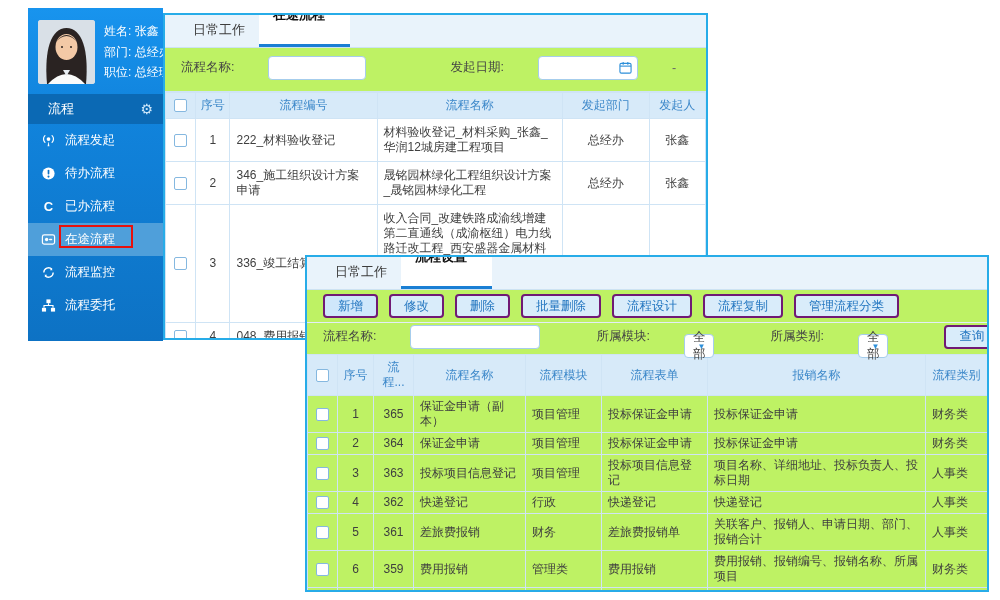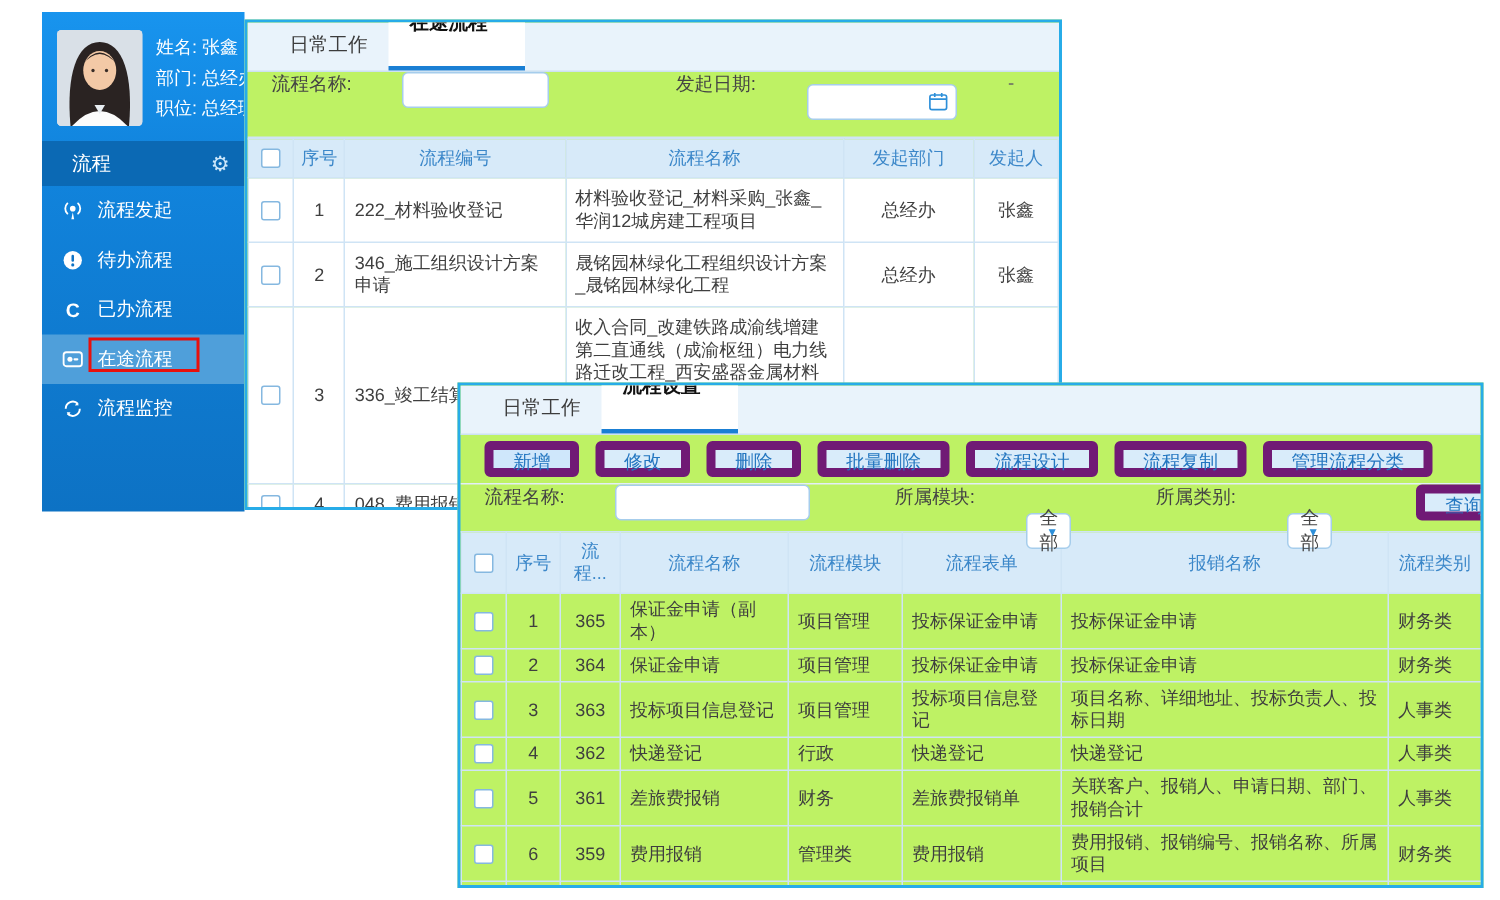--- a/index.html
+++ b/index.html
@@ -27,35 +27,35 @@
   
   .win { position:absolute; background:#bef264; border:2px solid #27ace8; overflow:hidden; }
   .win1 { left:163px; top:13px; width:545px; height:327px; }
   .win2 { left:305px; top:255px; width:684px; height:337px; z-index:10; }
 
   .tabbar { background:#e9f3fb; border-bottom:1px solid #cde2f2; display:flex; align-items:flex-end; height:33px; padding-left:14px; }
   .tab { font-size:13px; color:#3c3c3c; padding:8px 14px 8px 14px; cursor:pointer; position:relative; }
   .tab.active { background:#fff; color:#111; font-weight:bold; border-bottom:3px solid #1a7fd4; padding-bottom:20px; }
   .tab-close { font-weight:normal; font-size:12px; color:#9bb9d4; margin-left:4px; position:relative; top:-5px; cursor:pointer; }
 
-  .filters { display:flex; font-size:12.5px; color:#444; padding:0 0 4px 16px;gap:28px; }
+  .filters { display:flex; align-items:center; font-size:12.5px; color:#444; padding:0 0 4px 16px;gap:28px; }
   .win1 .filters { height:43px; }
   .win2 .filters { height:31px; }
   .flabel { margin-right:6px; white-space:nowrap; }
   .tinput { height:24px; border:1px solid #a6cdec; border-radius:4px; background:#fff; outline:none; padding:0 6px; font-size:12px; }
   .dinput { position:relative; display:inline-flex; align-items:center; }
   .dinput .tinput { padding-right:22px; }
   .calicon { position:absolute; right:6px; width:13px; height:13px; pointer-events:auto; cursor:pointer; display:inline-flex; }
   .dash { margin:0 6px; color:#666; }
   .gap { width:26px; }
   .sel { position:relative; display:inline-flex; align-items:center; width:108px; height:24px; border:1px solid #a6cdec; border-radius:4px; background:#fff; padding:0 8px; cursor:pointer;margin-top:19px; }
   .sel .caret { position:absolute; right:8px; color:#2d8fd9; font-size:8px; }
 
   .toolbar { display:flex; align-items:center; gap:11px; height:33px; padding-left:16px; border-bottom:1px solid #e3eef8; }
-  .btn { height:24px; padding:0 13px; background:#d9ecfa; border:6px solid #701a75; border-radius:4px;
+  .btn { height:24px; padding:0 13px; background:#d9ecfa; border:2px solid #701a75; border-radius:4px;
          color:#2376c0; font-size:12.5px; cursor:pointer; font-family:inherit; white-space:nowrap; }
   .btn.primary { background:#cfe7fb; }
 
   table { border-collapse:collapse; table-layout:fixed; width:100%; font-size:12px; color:#3f3f3f; }
   th,td { border:1px solid #cfe4f5; padding:4px 6px; line-height:15px; vertical-align:middle; }
   thead th { background:#d7eaf9; color:#3b87c9; font-weight:normal; text-align:center; padding:5px 4px; }
   .tbl-wrap1 { margin:0; border-top:1px solid #cfe4f5; }
   td.c { text-align:center; }
   td.wrap { word-break:break-all; }
   .cb { display:inline-block; width:13px; height:13px; border:1px solid #85b8e0; border-radius:2px; background:#fff; cursor:pointer; vertical-align:middle; }
@@ -133,20 +133,31 @@
         <span class="redbox"></span>
       </div>
       <div class="side-item">
         <span class="sicon">
           <svg viewBox="0 0 16 16" width="15" height="15">
               <path d="M13 8a5 5 0 0 1-8.7 3.4 M3 8a5 5 0 0 1 8.7-3.4" stroke="#fff" stroke-width="1.4" fill="none"></path>
               <path d="M11 3.2 L12.3 5.5 L9.6 5.6 Z M5 12.8 L3.7 10.5 L6.4 10.4 Z" fill="#fff"></path>
             </svg>
         </span>
         <span>流程监控</span>
+      </div>
+      <div class="side-item">
+        <span class="sicon">
+          <svg viewBox="0 0 16 16" width="15" height="15">
+              <rect x="5.8" y="1.5" width="4.4" height="4" fill="#fff"></rect>
+              <rect x="1" y="10.5" width="4.4" height="4" fill="#fff"></rect>
+              <rect x="10.6" y="10.5" width="4.4" height="4" fill="#fff"></rect>
+              <path d="M8 5.5 V8 M3.2 10.5 V8 H12.8 V10.5" stroke="#fff" stroke-width="1.2" fill="none"></path>
+            </svg>
+        </span>
+        <span>流程委托</span>
       </div>
 
     </nav>
   </aside>
 
   <section class="win win1">
     <div class="tabbar">
       <div class="tab">
         <span>日常工作</span>
       </div>

